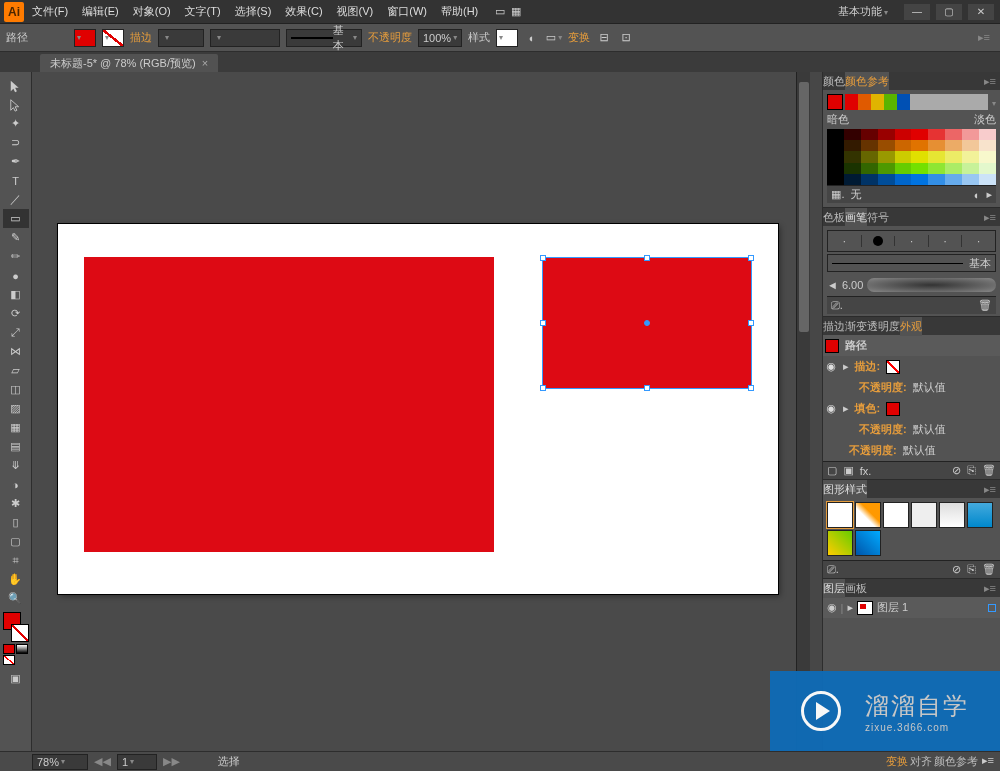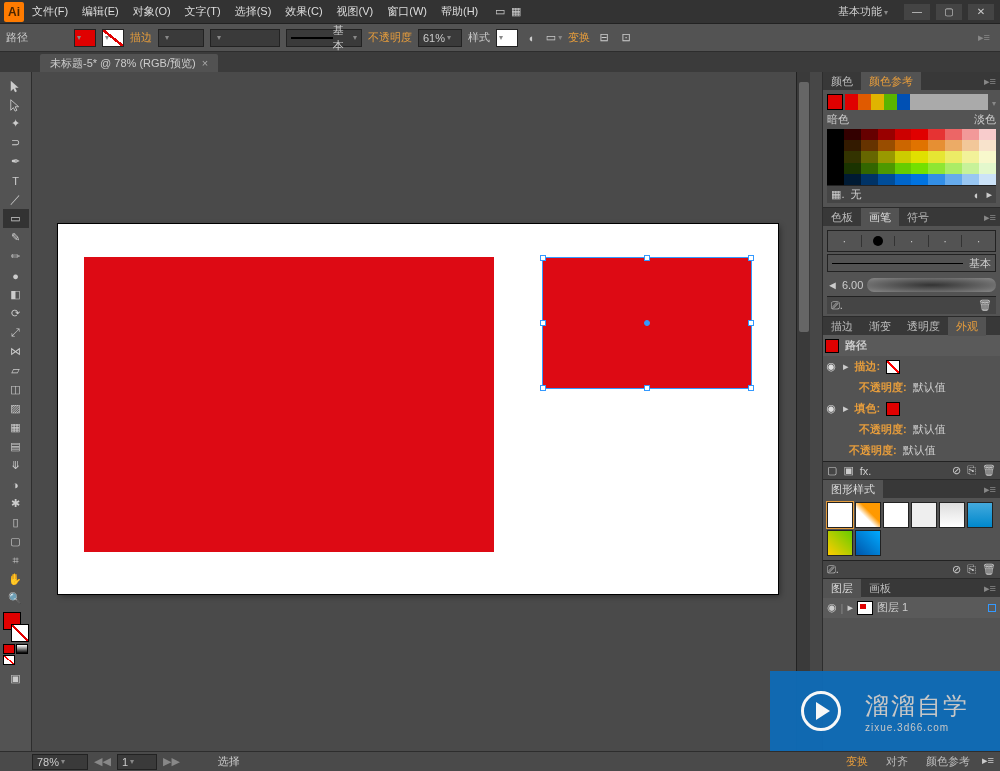--- a/index.html
+++ b/index.html
@@ -33,21 +33,21 @@
   .canvaswrap { flex:1; background:#4a4a4a; position:relative; overflow:hidden; }
   .artboard { position:absolute; left:26px; top:152px; width:720px; height:370px; background:#fff; box-shadow:0 0 0 1px #000, 2px 2px 6px rgba(0,0,0,.4); }
   .rect1 { position:absolute; left:26px; top:33px; width:410px; height:295px; background:#dd0a14; }
   .rect2 { position:absolute; left:485px; top:34px; width:208px; height:130px; background:#dd0a14; outline:1px solid #3399ff; }
   .handle { position:absolute; width:6px; height:6px; background:#fff; border:1px solid #3399ff; transform:translate(-50%,-50%); }
   .handle.c { background:#3399ff; border-radius:50%; }
   .rightpanels { width:178px; background:#535353; border-left:1px solid #2d2d2d; display:flex; flex-direction:column; font-size:10px; }
   .rcollapse { width:12px; background:#474747; }
   .rsection { border-bottom:1px solid #2b2b2b; }
   .sectabs { height:18px; display:flex; align-items:center; background:#383838; }
-  .sectab { padding:2px 8px; color:#bbb; }
+  .sectab { padding:2px 0; color:#bbb; }
   .sectab.active { background:#535353; color:#ddd; }
   .sectab.highlight { color:#e59c3c; }
   .secbody { padding:4px; }
   .colorrow { display:flex; align-items:center; gap:2px; }
   .spectrum { height:56px; width:100%; display:grid; grid-template-columns:repeat(10,1fr); grid-template-rows:repeat(5,1fr); margin-top:2px; }
   .appearance-row{display:flex; align-items:center; gap:6px; padding:3px 2px;}
   .appearance-row .eye{width:12px; text-align:center; color:#ddd;}
   .appearance-row .lbl{color:#e59c3c;font-weight:bold;}
   .brush-row{height:22px; display:flex; align-items:center; border:1px solid #222; margin:2px 0;}
   .brush-dot{flex:1; display:flex; align-items:center; justify-content:center; border-right:1px solid #333;}
@@ -102,21 +102,21 @@
   <span class="swatch fill-red chev"></span>
   <span class="swatch stroke-none chev"></span>
   <span class="cb-orange">描边</span>
   <div class="cb-field chev" style="width:46px"></div>
   <div class="cb-field chev" style="width:70px"></div>
   <div class="cb-field chev" style="width:76px;justify-content:space-between">
       <span class="line-sample"></span>
       <span>基本</span>
     </div>
   <span class="cb-orange">不透明度</span>
-  <div class="cb-field chev" style="width:44px">61%</div>
+  <div class="cb-field chev" style="width:44px">100%</div>
   <span class="cb-label">样式</span>
   <span class="swatch chev" style="background:#fff"></span>
   <span class="tiny-icon">◐</span>
   <span class="tiny-icon chev">▭</span>
   <span class="cb-orange">变换</span>
   <span class="tiny-icon">⊟</span>
   <span class="tiny-icon">⊡</span>
   <span class="panel-menu-icon">▸≡</span>
 </div>
 

